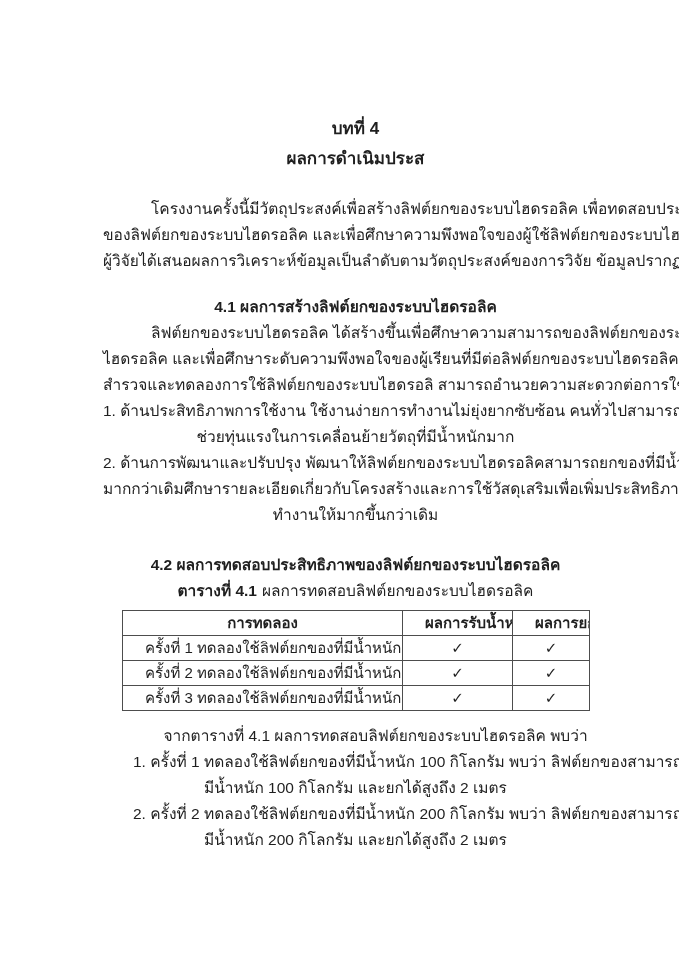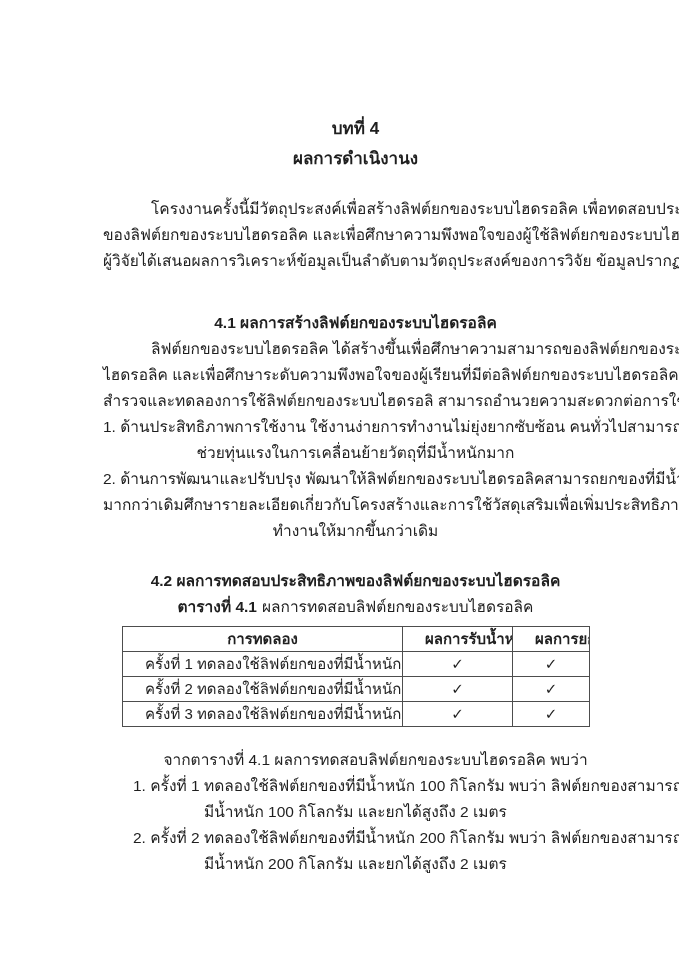--- a/index.html
+++ b/index.html
@@ -22,23 +22,23 @@
   .chapter-block { text-align: center; font-weight: bold; font-size: 17px; line-height: 30px; }
 
   .ln { white-space: nowrap; text-align: center; }
 
   .para { margin: 0; }
   .indent-48 .ln:first-child { padding-left: 48px; }
   .indent-40 .ln:first-child { padding-left: 40px; }
   .indent-30 .ln:first-child { padding-left: 30px; }
 
   .gap-intro   { margin-top: 22px; }
-  .gap-sec41   { margin-top: 36px; }
+  .gap-sec41   { margin-top: 20px; }
   .gap-sec42   { margin-top: 8px; }
-  .gap-analysis{ margin-top: 20px; }
+  .gap-analysis{ margin-top: 12px; }
 
   .section-heading { font-weight: bold; }
 
   .table-caption .caption-label { font-weight: bold; }
   .table-caption .caption-rest { margin-left: 5px; }
 
   table.results-table {
     border-collapse: collapse;
     table-layout: fixed;
     width: 467px;
@@ -58,21 +58,21 @@
   .results-table td.cell-check { text-align: center; font-size: 15px; }
 </style>
 </head>
 <body>
 
 <div class="page">
   <div class="content">
 
     <div class="chapter-block">
       <div class="ln">บทที่ 4</div>
-      <div class="ln">ผลการดำเนิงานง</div>
+      <div class="ln">ผลการดำเนิมประส</div>
     </div>
 
     <div class="para gap-intro indent-48">
         <div class="ln">โครงงานครั้งนี้มีวัตถุประสงค์เพื่อสร้างลิฟต์ยกของระบบไฮดรอลิค เพื่อทดสอบประสิทธิภาพ</div>
         <div class="ln">ของลิฟต์ยกของระบบไฮดรอลิค และเพื่อศึกษาความพึงพอใจของผู้ใช้ลิฟต์ยกของระบบไฮดรอลิค</div>
         <div class="ln">ผู้วิจัยได้เสนอผลการวิเคราะห์ข้อมูลเป็นลำดับตามวัตถุประสงค์ของการวิจัย ข้อมูลปรากฏดังนี้</div>
       </div>
 
     <div class="section-heading gap-sec41 ln">4.1 ผลการสร้างลิฟต์ยกของระบบไฮดรอลิค</div>
 

